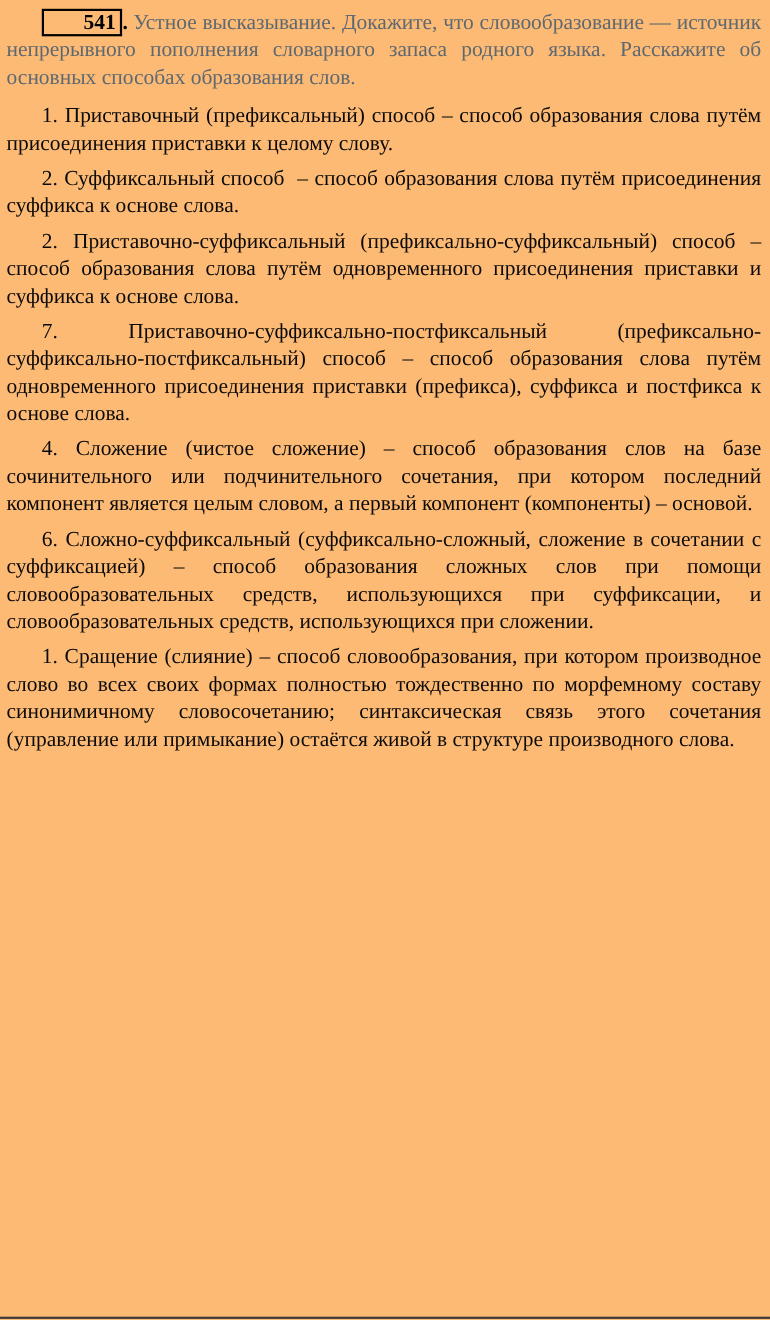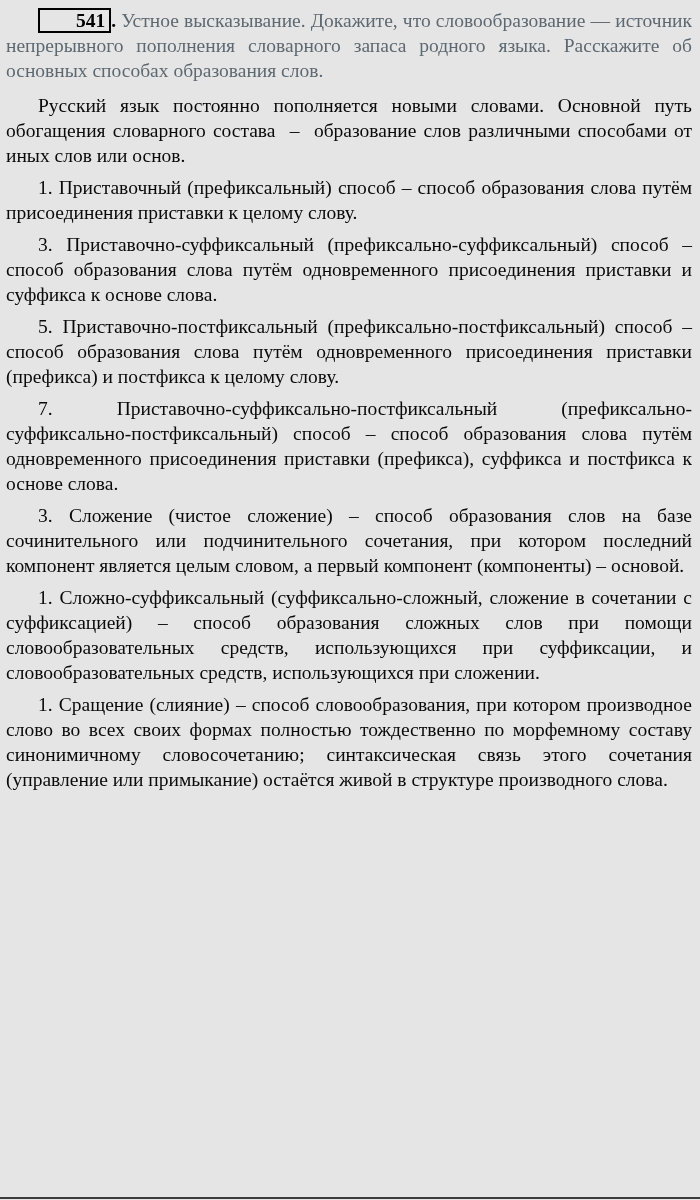--- a/index.html
+++ b/index.html
@@ -7,21 +7,21 @@
     padding: 0;
     background: #ffffff;
   }
   .page {
     position: relative;
     width: 700px;
     height: 1200px;
     box-sizing: border-box;
     padding: 8px 8px 0 6px;
     overflow: hidden;
-    background: #e5e5e5;
+    background: #fdba74;
     font-family: "Liberation Serif", "DejaVu Serif", serif;
     font-size: 19.5px;
     line-height: 25px;
     color: #0a0a0a;
   }
   p {
     margin: 0 0 7px 0;
     text-indent: 32px;
     text-align: justify;
   }
@@ -54,25 +54,24 @@
     background: #3c3c3c;
   }
 </style>
 </head>
 <body>
 
 <div class="page">
 
   <p class="task"><span class="numbox">541</span><span class="numdot">.</span><span class="task-text">Устное высказывание. Докажите, что словообразование — источник непрерывного пополнения словарного запаса родного языка. Расскажите об основных способах образования слов.</span></p>
 
-  <p>Русский язык постоянно пополняется новыми словами. Основной путь обогащения словарного состава &nbsp;–&nbsp; образование слов различными способами от иных слов или основ.</p>
 
 
   <p>1. Приставочный (префиксальный) способ – способ образования слова путём присоединения приставки к целому слову.</p>
-  <p>3. Приставочно-суффиксальный (префиксально-суффиксальный) способ – способ образования слова путём одновременного присоединения приставки и суффикса к основе слова.</p>
-  <p>5. Приставочно-постфиксальный (префиксально-постфиксальный) способ – способ образования слова путём одновременного присоединения приставки (префикса) и постфикса к целому слову.</p>
+  <p>2. Суффиксальный способ &nbsp;– способ образования слова путём присоединения суффикса к основе слова.</p>
+  <p>2. Приставочно-суффиксальный (префиксально-суффиксальный) способ – способ образования слова путём одновременного присоединения приставки и суффикса к основе слова.</p>
   <p>7. Приставочно-суффиксально-постфиксальный (префиксально-суффиксально-постфиксальный) способ – способ образования слова путём одновременного присоединения приставки (префикса), суффикса и постфикса к основе слова.</p>
-  <p>3. Сложение (чистое сложение) – способ образования слов на базе сочинительного или подчинительного сочетания, при котором последний компонент является целым словом, а первый компонент (компоненты) – основой.</p>
-  <p>1. Сложно-суффиксальный (суффиксально-сложный, сложение в сочетании с суффиксацией) – способ образования сложных слов при помощи словообразовательных средств, использующихся при суффиксации, и словообразовательных средств, использующихся при сложении.</p>
+  <p>4. Сложение (чистое сложение) – способ образования слов на базе сочинительного или подчинительного сочетания, при котором последний компонент является целым словом, а первый компонент (компоненты) – основой.</p>
+  <p>6. Сложно-суффиксальный (суффиксально-сложный, сложение в сочетании с суффиксацией) – способ образования сложных слов при помощи словообразовательных средств, использующихся при суффиксации, и словообразовательных средств, использующихся при сложении.</p>
   <p>1. Сращение (слияние) – способ словообразования, при котором производное слово во всех своих формах полностью тождественно по морфемному составу синонимичному словосочетанию; синтаксическая связь этого сочетания (управление или примыкание) остаётся живой в структуре производного слова.</p>
 
   <div class="bottom-rule"></div>
 </div>
 
 </body></html>

